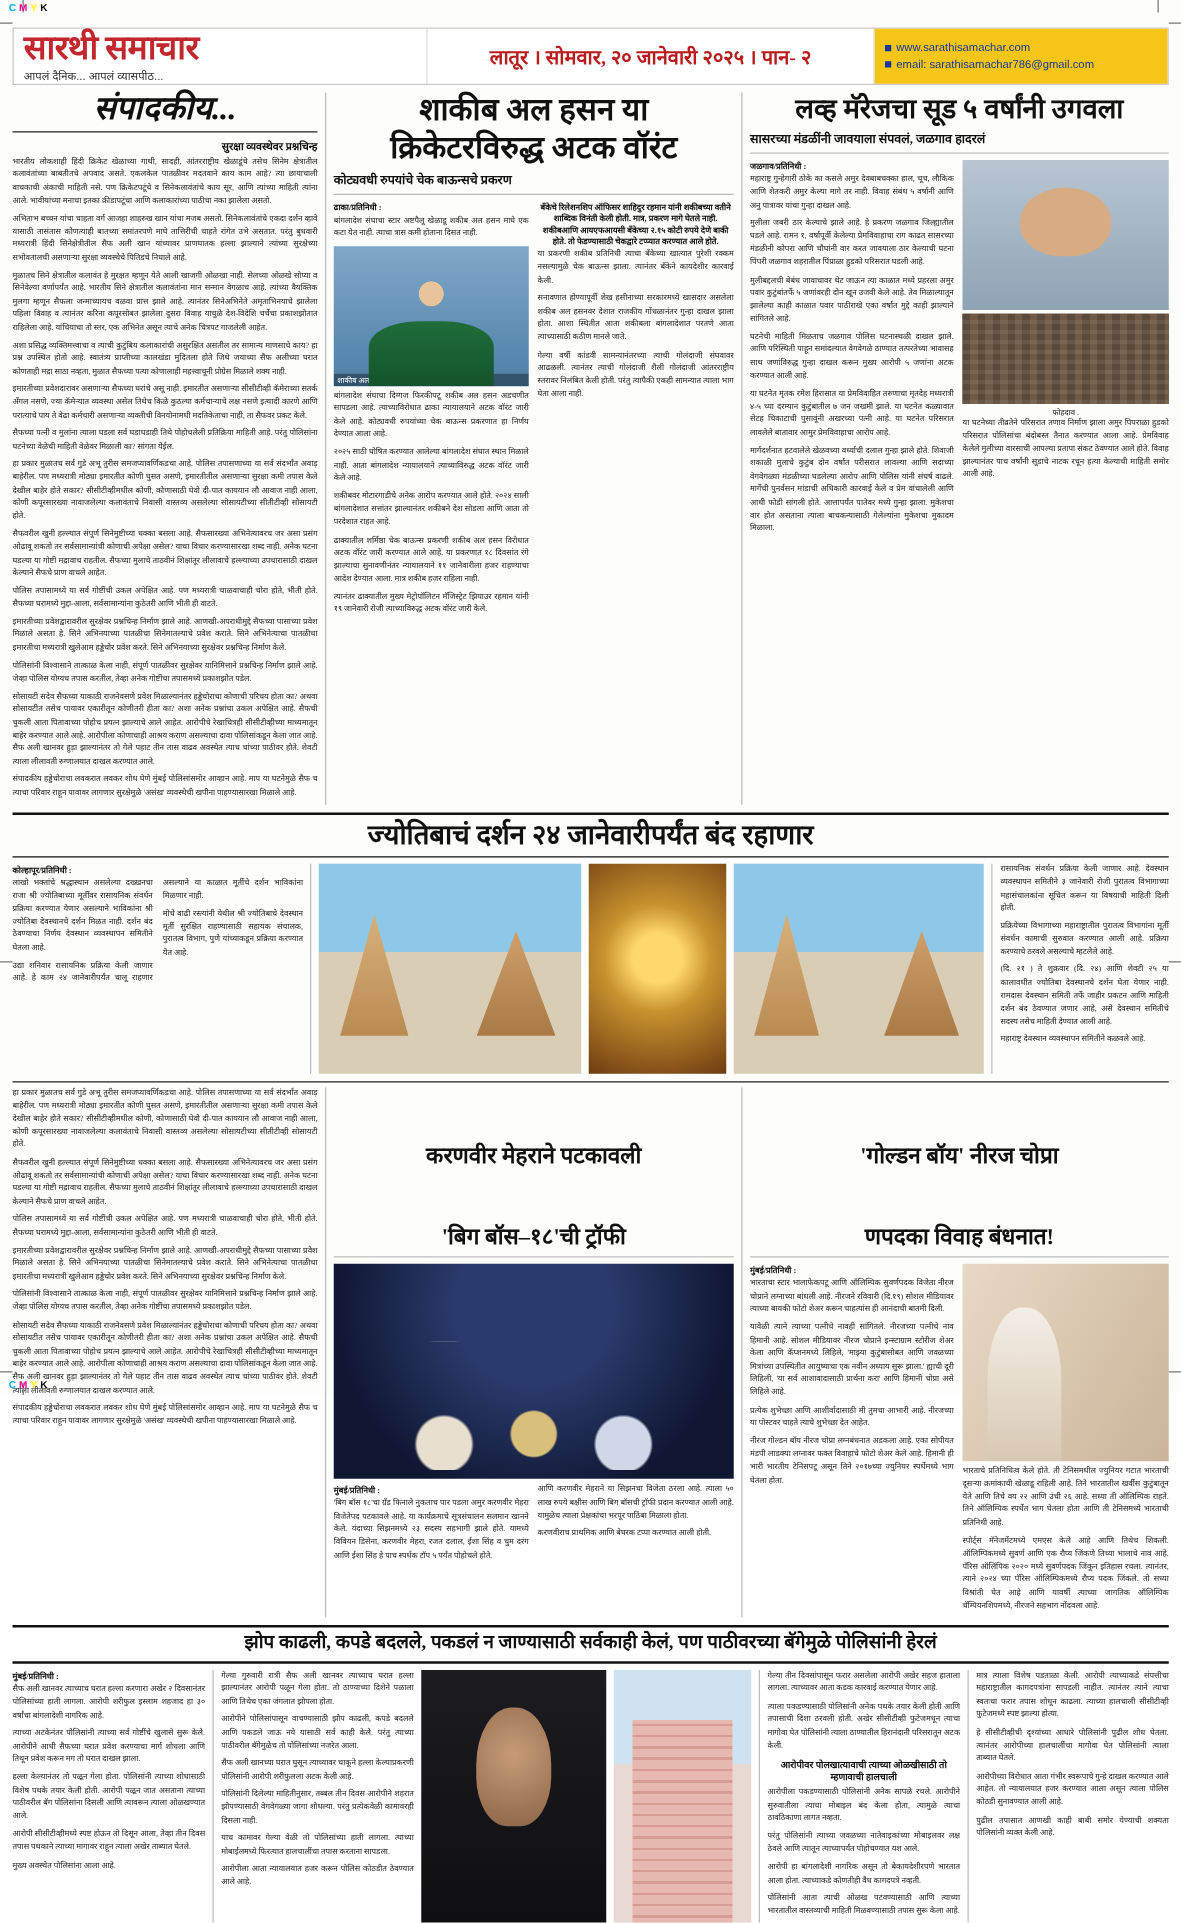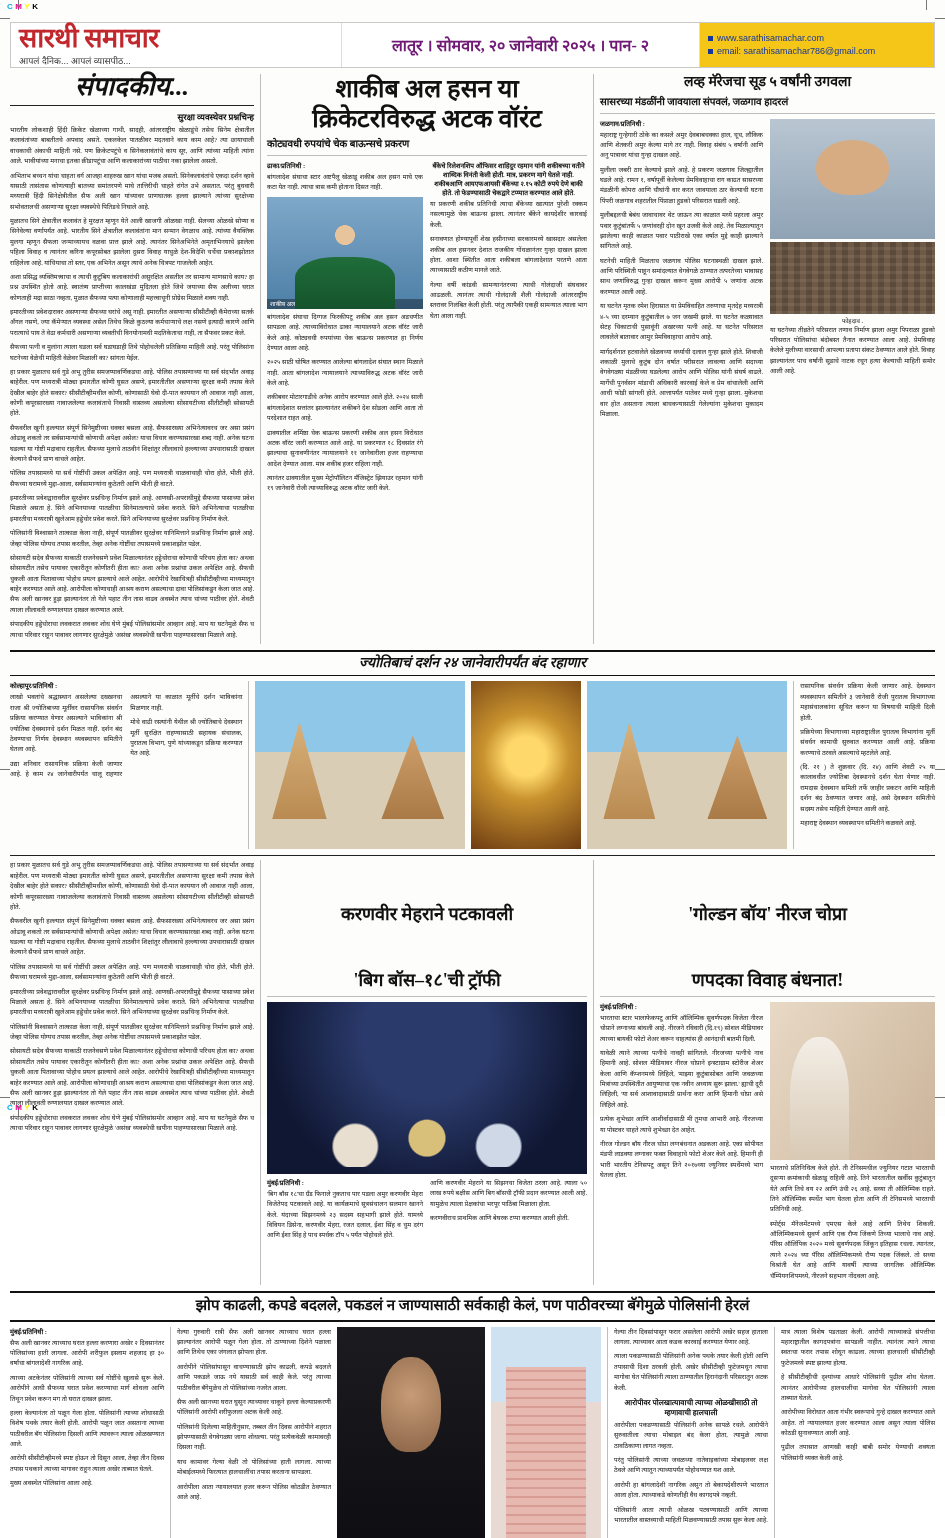--- a/index.html
+++ b/index.html
@@ -48,21 +48,21 @@
     font-family: "Liberation Serif", serif;
     font-size: 27px; font-weight: bold; color: #c1272d;
     line-height: 1; letter-spacing: -0.5px;
   }
   .mast-tag {
     font-size: 9px; color: #333; margin-top: 2px;
   }
   .mast-mid {
     flex: 1; display: flex; align-items: center; justify-content: center;
     font-family: "Liberation Serif", serif;
-    font-size: 16px; font-weight: bold; color: #701a75;
+    font-size: 16px; font-weight: bold; color: #b91c1c;
     border-left: 1px solid #ddd;
   }
   .mast-right {
     width: 235px; background: #f5c518; color: #15379b;
     font-size: 9px; padding: 6px 8px; display:flex; flex-direction:column; justify-content:center;
     border-left: 1px solid #ddd;
   }
   .mast-right div { line-height: 1.5; }
   .mast-right .sq { display:inline-block; width:5px; height:5px; background:#15379b; margin-right:4px; vertical-align:middle;}
 
@@ -87,21 +87,21 @@
   }
   .subhead {
     font-family: "Liberation Serif", serif;
     font-size: 8.5px; font-weight: bold; text-align: center; margin: 4px 0 3px 0;
   }
   .headline {
     font-family: "Liberation Serif", serif;
     font-weight: bold; text-align: center; line-height: 1.18; color: #111;
   }
   .h-xl { font-size: 25px; }
-  .h-lg { font-size: 14px; }
+  .h-lg { font-size: 22px; }
   .h-md { font-size: 18px; margin-top: 44px; }
   .h-sm { font-size: 15px; }
   .kicker {
     font-family: "Liberation Serif", serif;
     font-size: 10px; font-weight: bold; text-align:left; margin: 3px 0 4px;
   }
   .byline {
     font-family: "Liberation Serif", serif;
     font-size: 6.6px; font-weight: bold; margin-bottom: 2px;
   }
@@ -313,21 +313,21 @@
           <div class="photo ph-crowd" style="width:165px;height:72px;"></div>
           <div class="cap-below">फोहदाव .</div>
           <div class="txt">
             <p>या घटनेच्या तीव्रतेने परिसरात तणाव निर्माण झाला अमुर पिपराळा हुडको परिसरात पोलिसांचा बंदोबस्त तैनात करण्यात आला आहे. प्रेमविवाह केलेले मुलीच्या वारसाची आपल्या प्रतापा संकट ठेवण्यात आले होते. विवाह झाल्यानंतर पाच वर्षांनी सूडाचे नाटक रचून हत्या केल्याची माहिती समोर आली आहे.</p>
           </div>
         </div>
       </div>
     </div>
   </div>
 
-  <div class="banner" style="margin-top:6px;font-style:italic;">
+  <div class="banner" style="margin-top:6px;">
     <div class="headline h-lg">ज्योतिबाचं दर्शन २४ जानेवारीपर्यंत बंद रहाणार</div>
   </div>
 
   <div class="band" style="margin-top:0;">
     <div class="col" style="width:245px;">
       <div class="byline">कोल्हापूर/प्रतिनिधी :</div>
       <div class="txt two-col">
         <p>लाखो भक्तांचे श्रद्धास्थान असलेल्या दख्खनचा राजा श्री ज्योतिबाच्या मूर्तींवर रासायनिक संवर्धन प्रक्रिया करण्यात येणार असल्याने भाविकांना श्री ज्योतिबा देवस्थानचे दर्शन मिळत नाही. दर्शन बंद ठेवण्याचा निर्णय देवस्थान व्यवस्थापन समितीने घेतला आहे.</p>
         <p>उद्या शनिवार रासायनिक प्रक्रिया केली जाणार आहे. हे काम २४ जानेवारीपर्यंत चालू राहणार असल्याने या काळात मूर्तीचे दर्शन भाविकांना मिळणार नाही.</p>
         <p>मोचे वाढी रस्त्यांनी येथील श्री ज्योतिबाचे देवस्थान मूर्ती सुरक्षित राहण्यासाठी सहायक संचालक, पुरातत्व विभाग, पुणे यांच्याकडून प्रक्रिया करण्यात येत आहे.</p>

